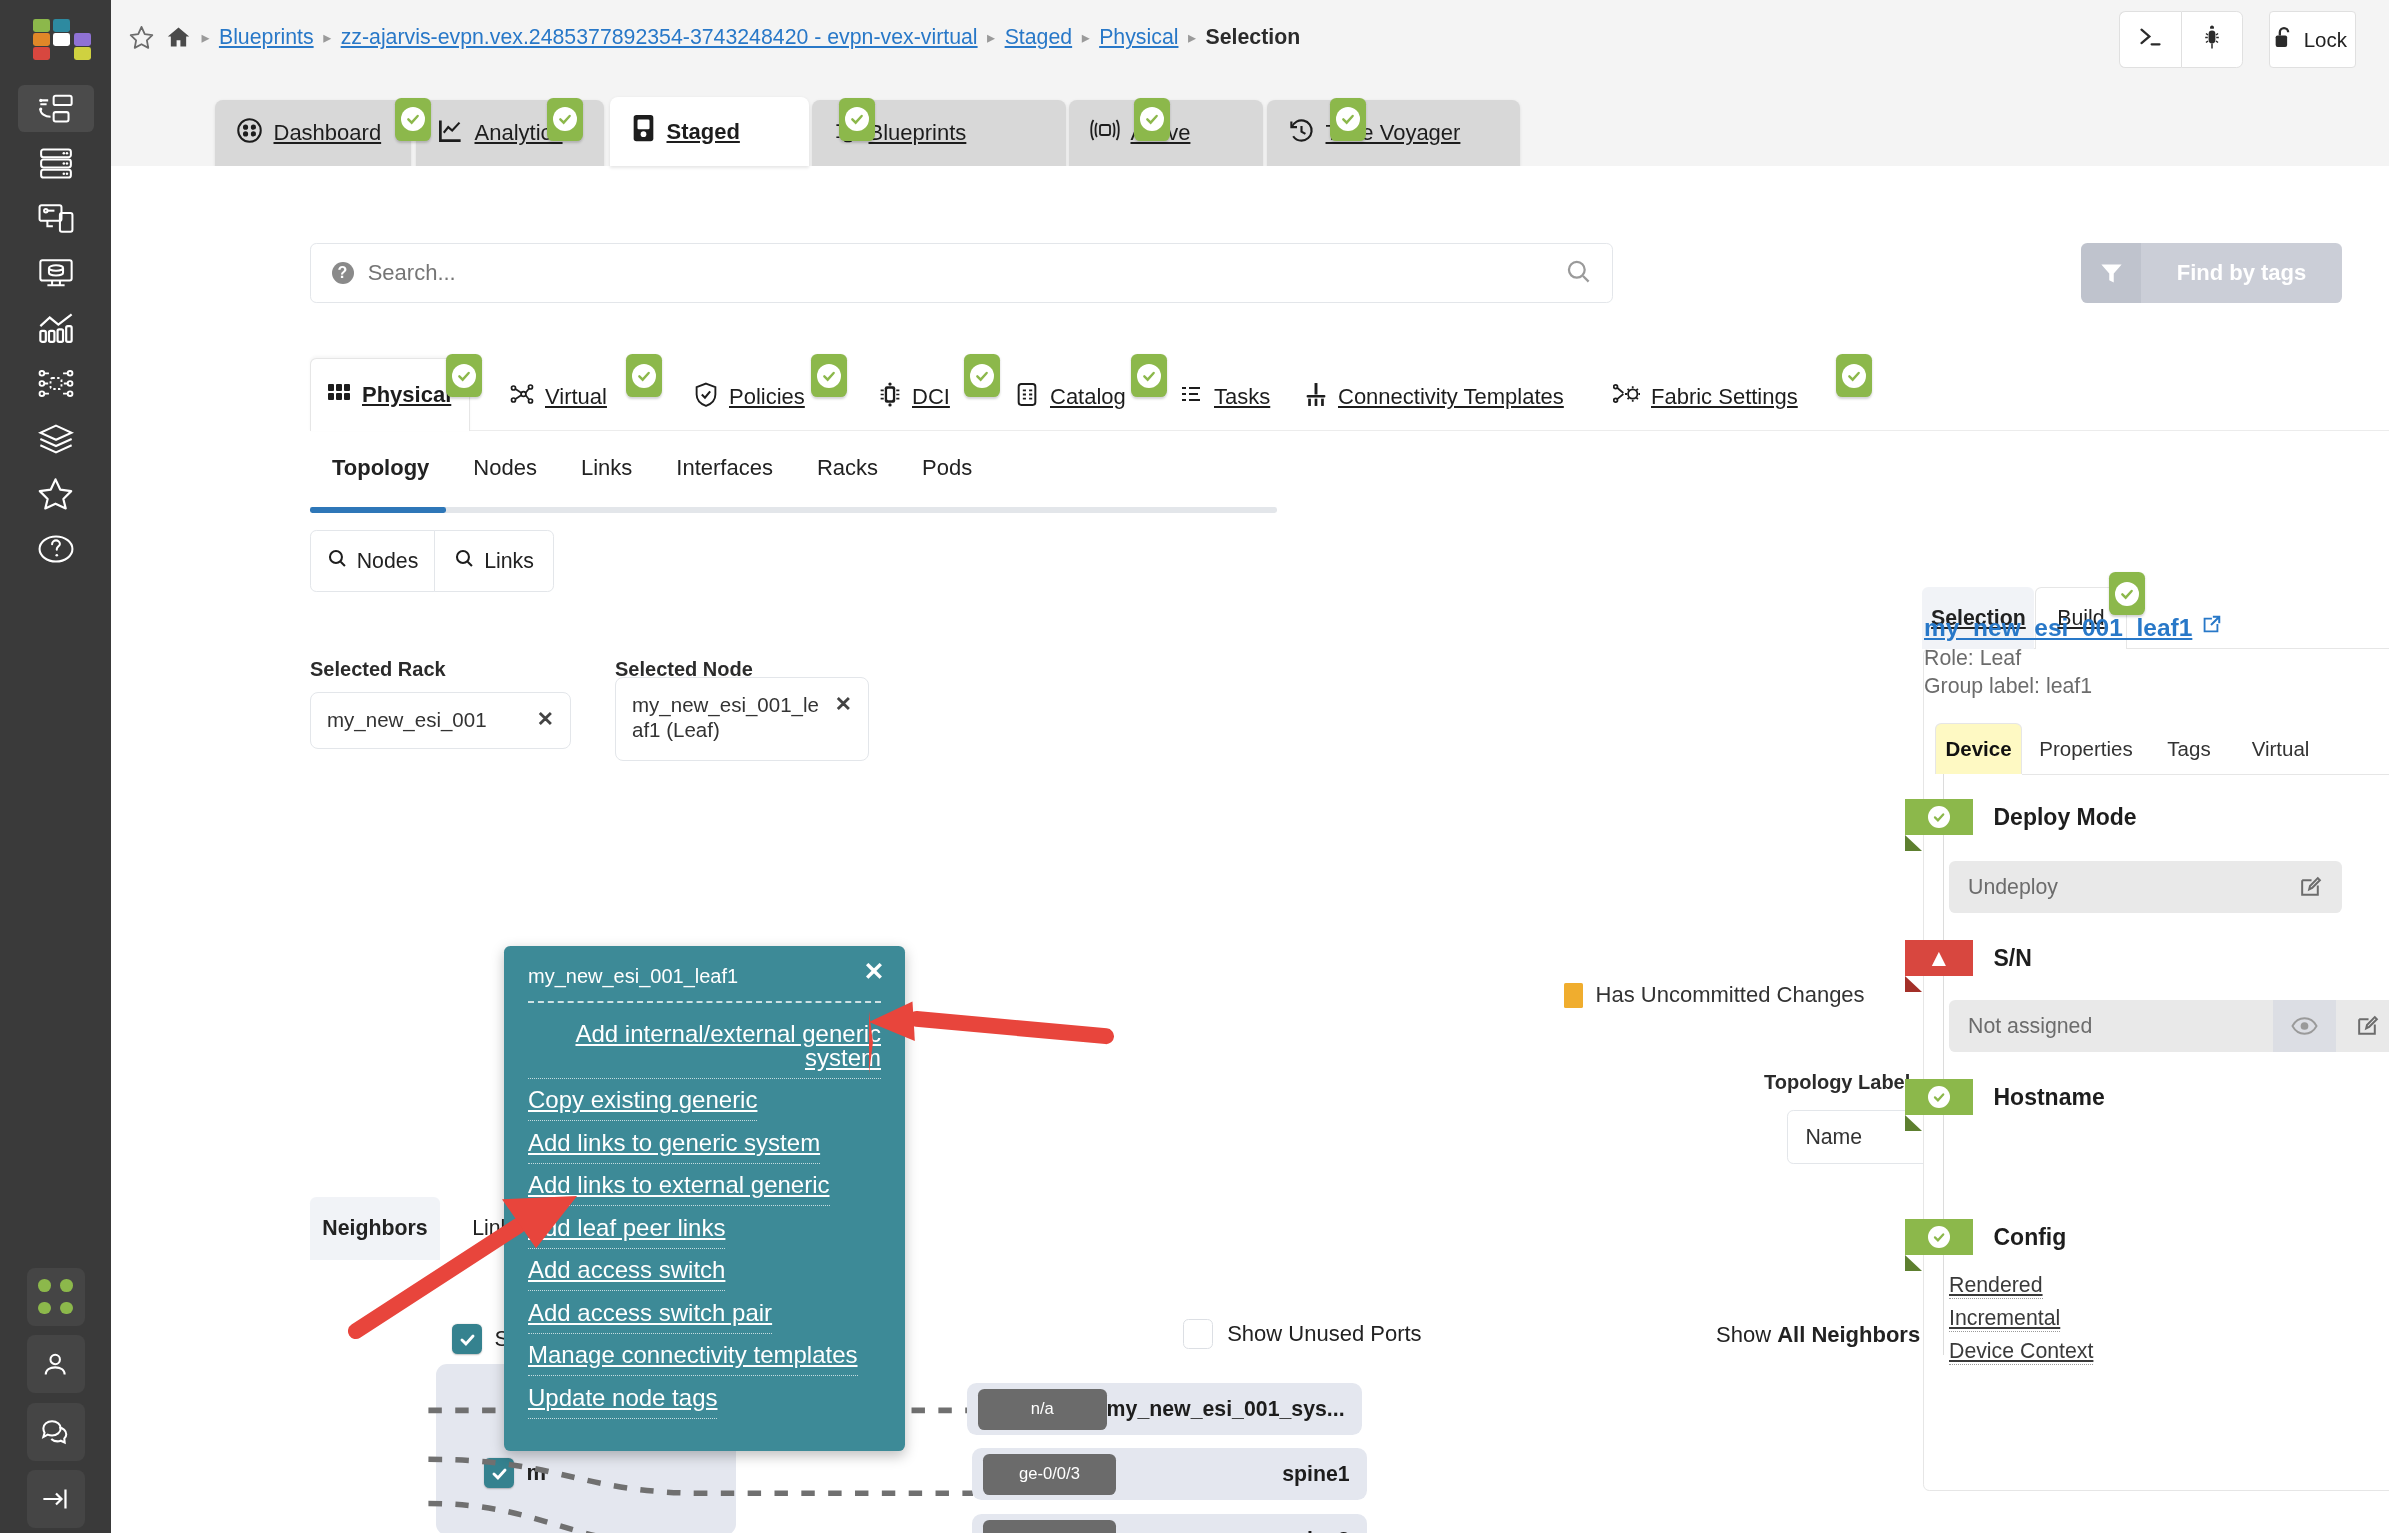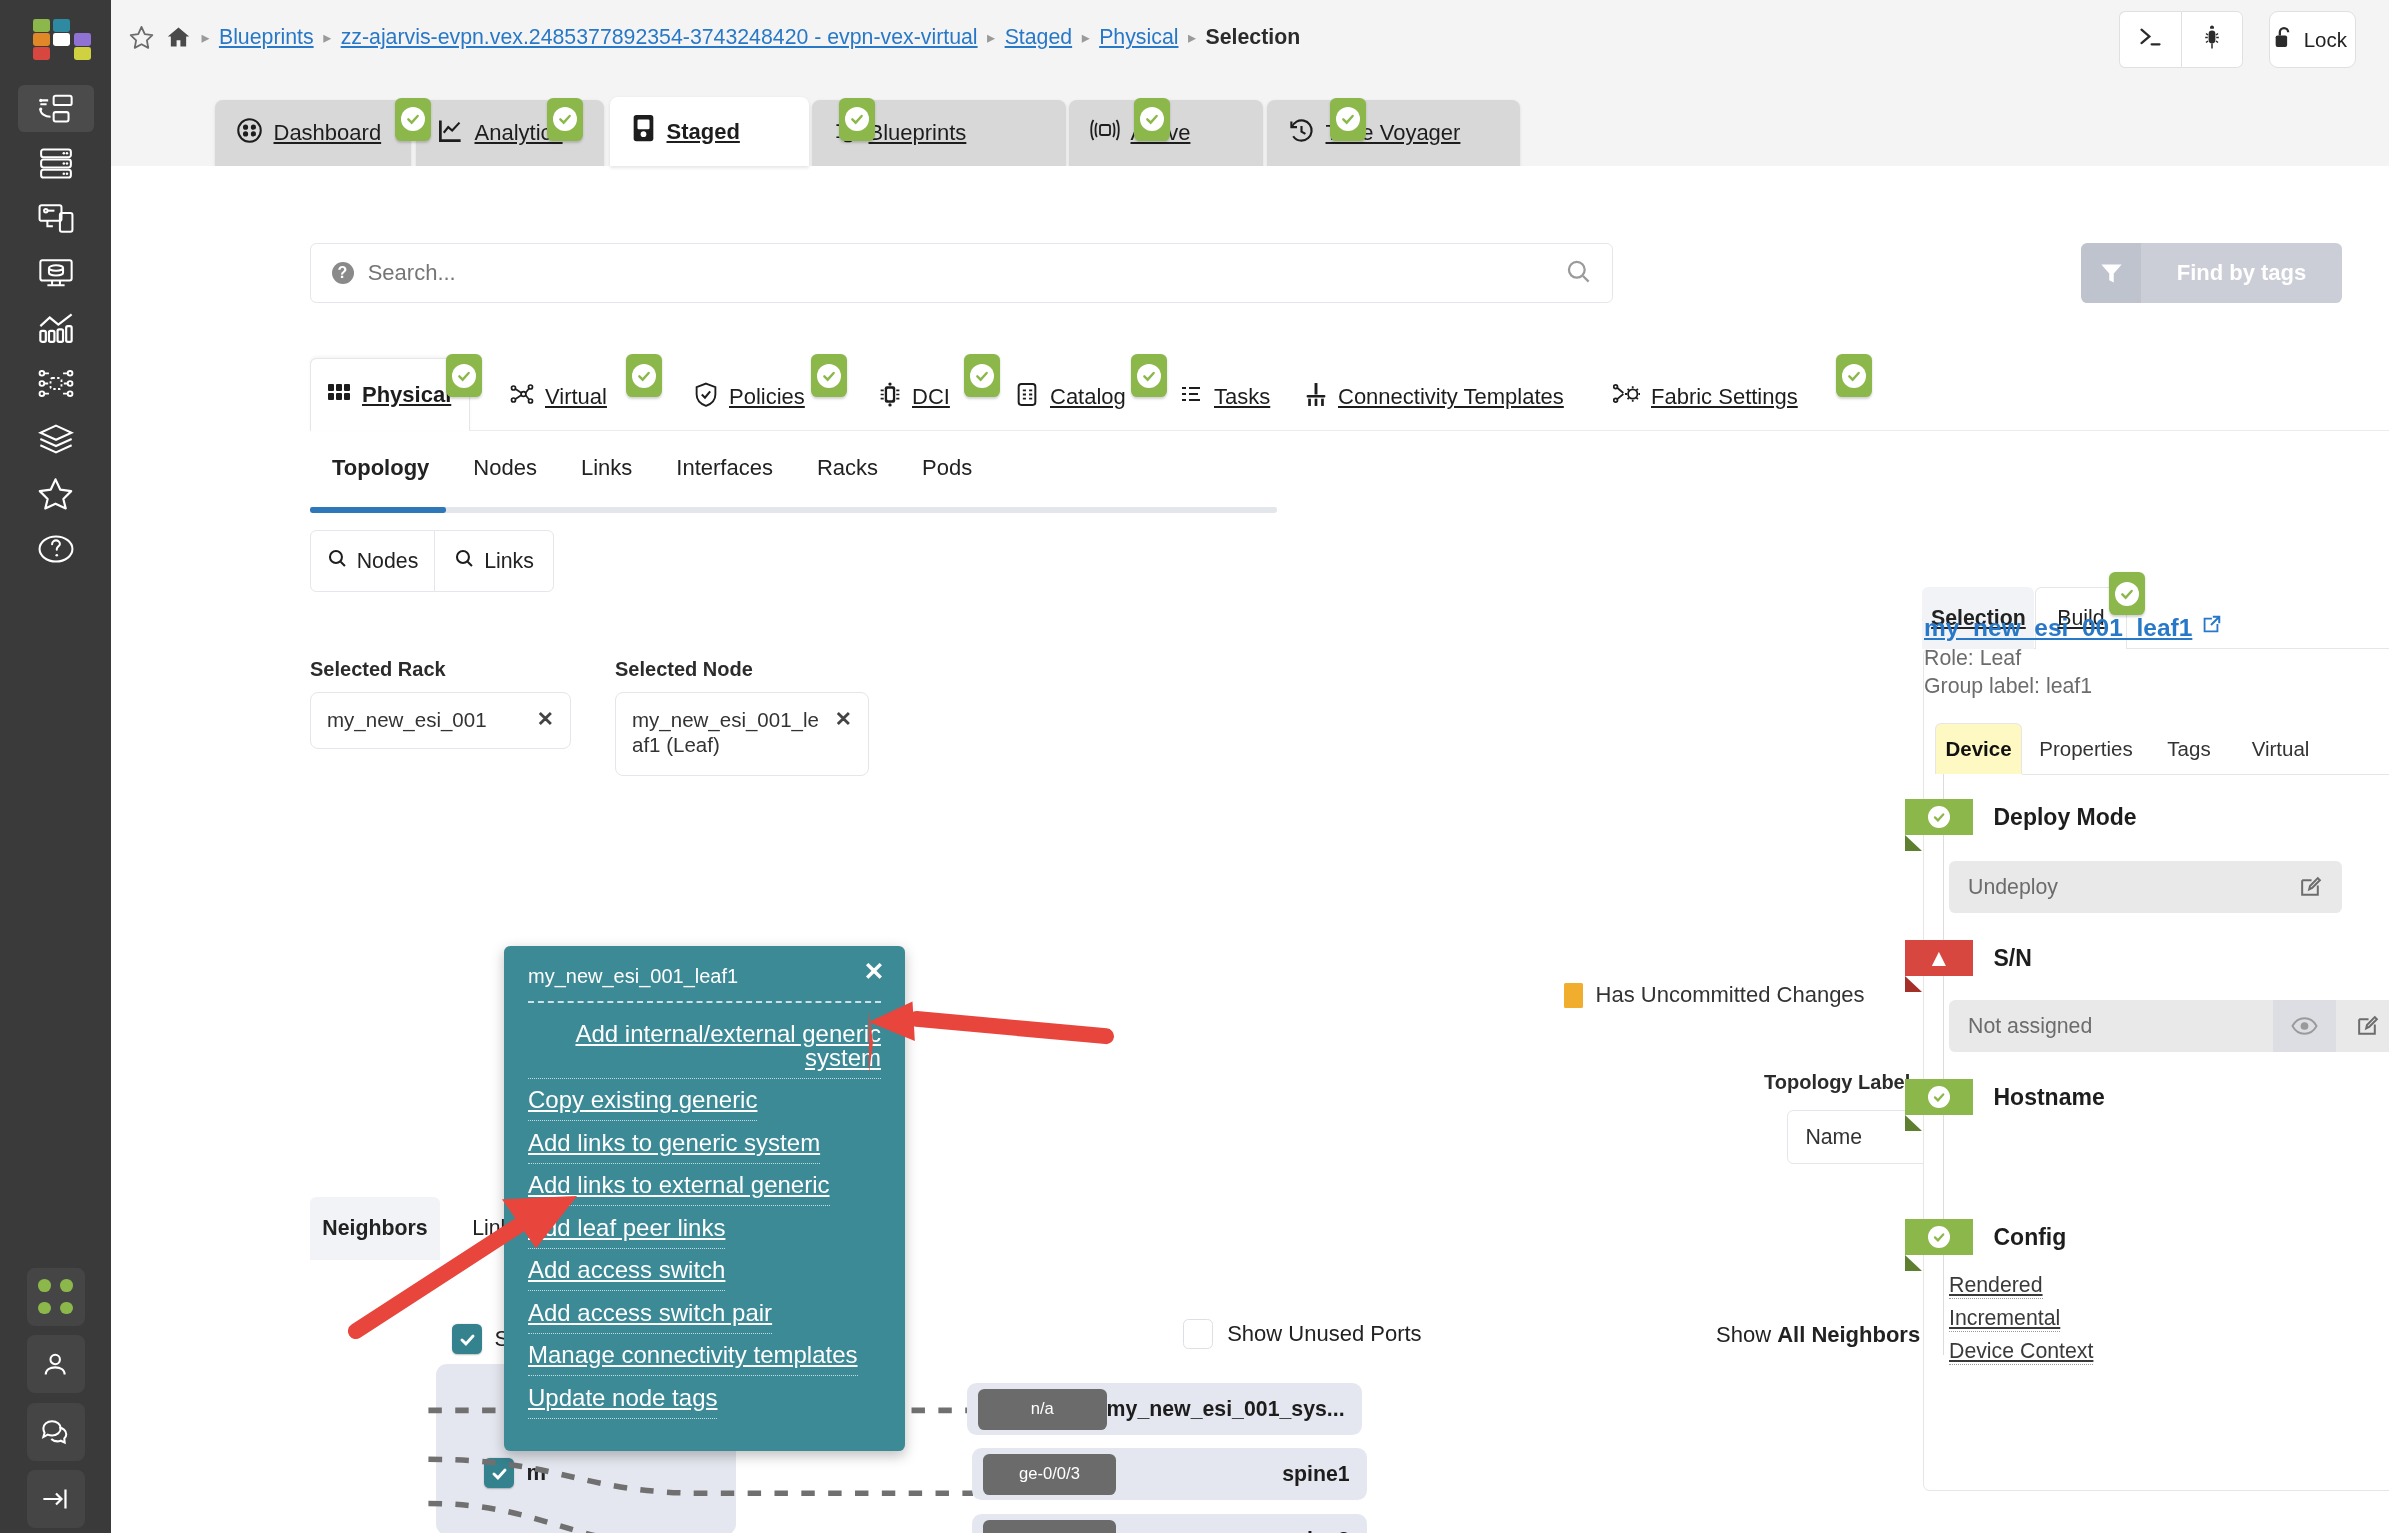--- a/index.html
+++ b/index.html
@@ -45,21 +45,21 @@
     font-size: 21.3px; }
   .crumbs a { color: #2878c8; text-decoration: underline; }
   .crumbs .sep { color: #9a9a9a; font-size: 16px; }
   .crumbs .cur { color: #2b2b2b; font-weight: bold; }
   .star-icon, .home-icon { color:#555; display:flex; align-items:center; }
   .top-actions { position: absolute; right: 33px; top: 11px; display: flex; align-items: stretch; gap: 0; }
   .tbtn { height: 57px; background:#fff; border:0.8px solid #e0e0e0; display:flex; align-items:center;
      justify-content:center; gap:8px; color:#222; font-size: 20.5px; }
   .tbtn.first { border-radius: 6.3px 0 0 6.3px; width: 62px; border-right: none; }
   .tbtn.mid { width: 62px; border-radius: 0 6.3px 6.3px 0;}
-  .tbtn.lock { border-radius: 9px; width: 87px; margin-left: 26px; padding-right: 6.3px;}
+  .tbtn.lock { border-radius: 4px; width: 87px; margin-left: 26px; padding-right: 6.3px;}
 
   
   .tabs-row { position: relative; height: 73px; margin-left: 104px; }
   .tab {
     position: absolute; bottom: 0; height: 66px; background: #d8d8d8; border-radius: 8px 8px 0 0;
     display: flex; align-items: center; gap: 11px; padding: 0 20.5px;
     font-size: 22px; color: #1d1d1d; box-shadow: 0 1.6px 3.2px rgba(0,0,0,0.10);
   }
   .tab span.lbl { text-decoration: underline; }
   .tab.active { background: #fff; height: 69px; font-weight: bold; z-index: 3; }
@@ -691,21 +691,21 @@
           <span>Links</span>
         </div>
 
         <div class="fld-label" style="left:0;top:227px">Selected Rack</div>
         <div class="fld-box" style="left:0;top:261px;width:261px;height:57px">
           <span class="txt">my_new_esi_001</span>
           <span class="xx">✕</span>
         </div>
 
         <div class="fld-label" style="left:305px;top:227px">Selected Node</div>
-        <div class="fld-box" style="left:305px;top:261px;width:254px;height:84px">
+        <div class="fld-box" style="left:305px;top:246px;width:254px;height:84px">
           <span class="txt">my_new_esi_001_leaf1 (Leaf)</span>
           <span class="xx">✕</span>
         </div>
 
         <div class="uncommitted" style="left:1254px;top:551px">
           <span class="sw"></span>
           <span>Has Uncommitted Changes</span>
         </div>
 
         <div class="topo-label-lbl" style="left:1454px;top:640px">Topology Label</div>

